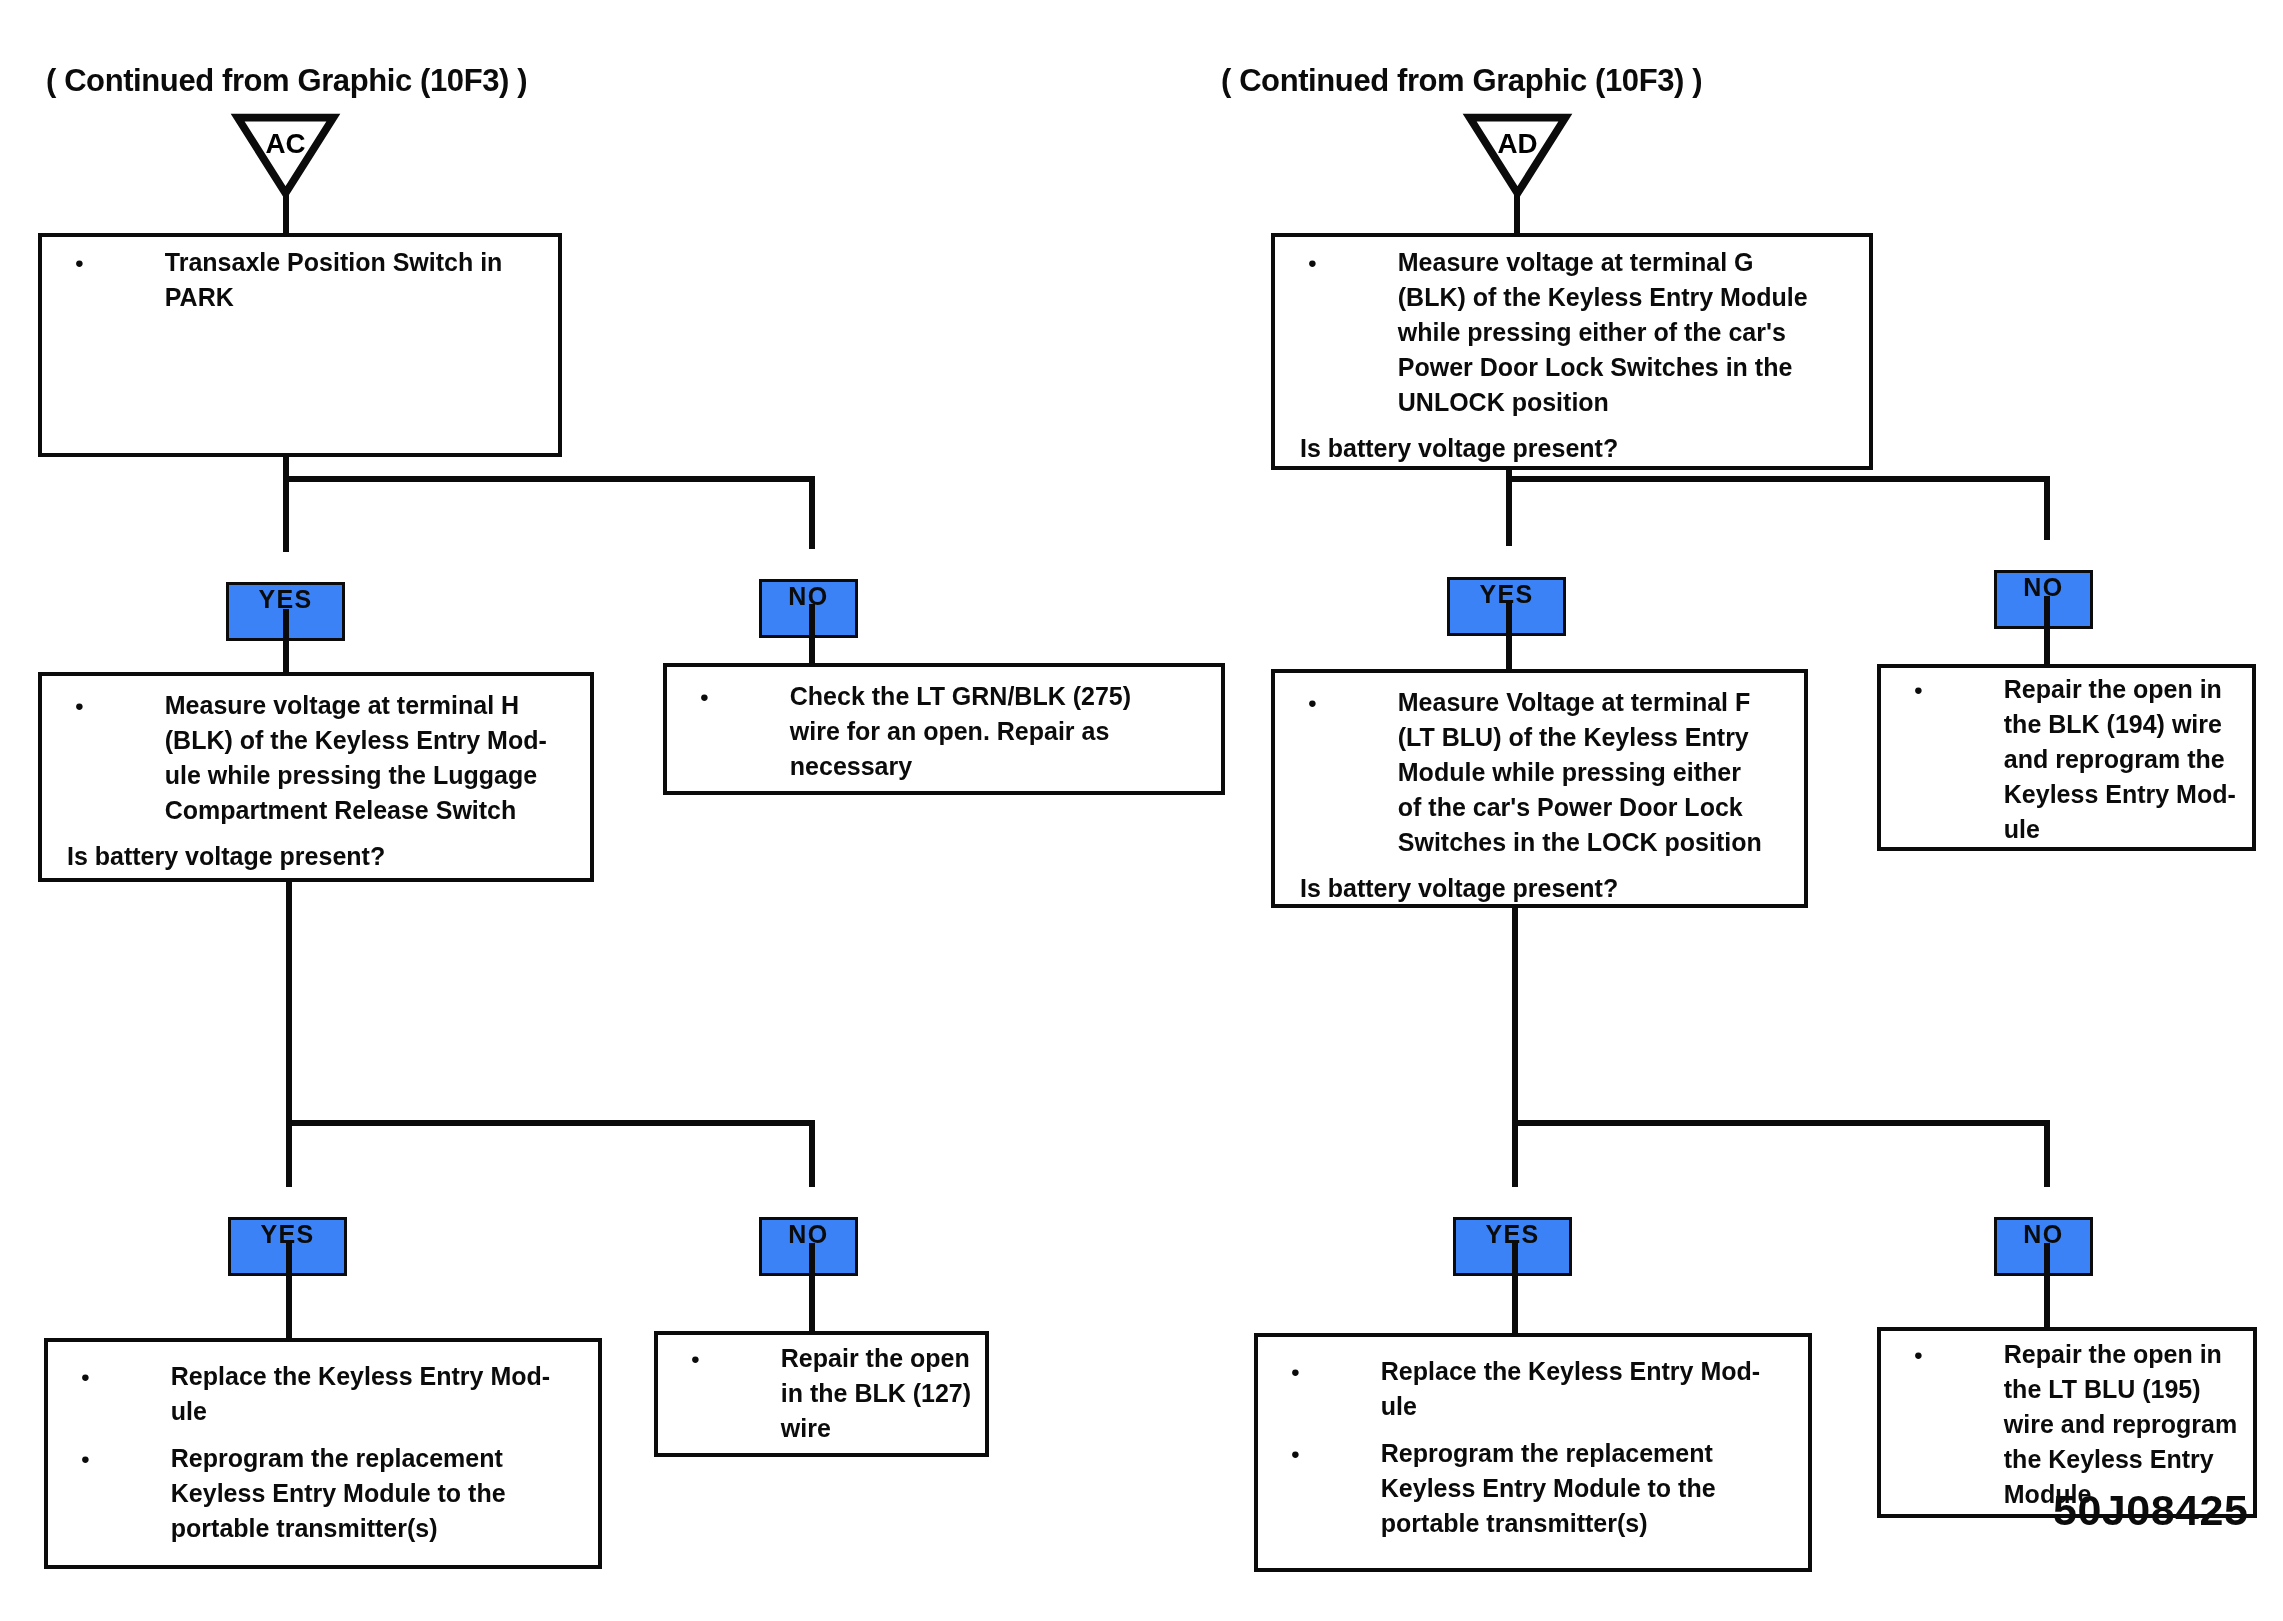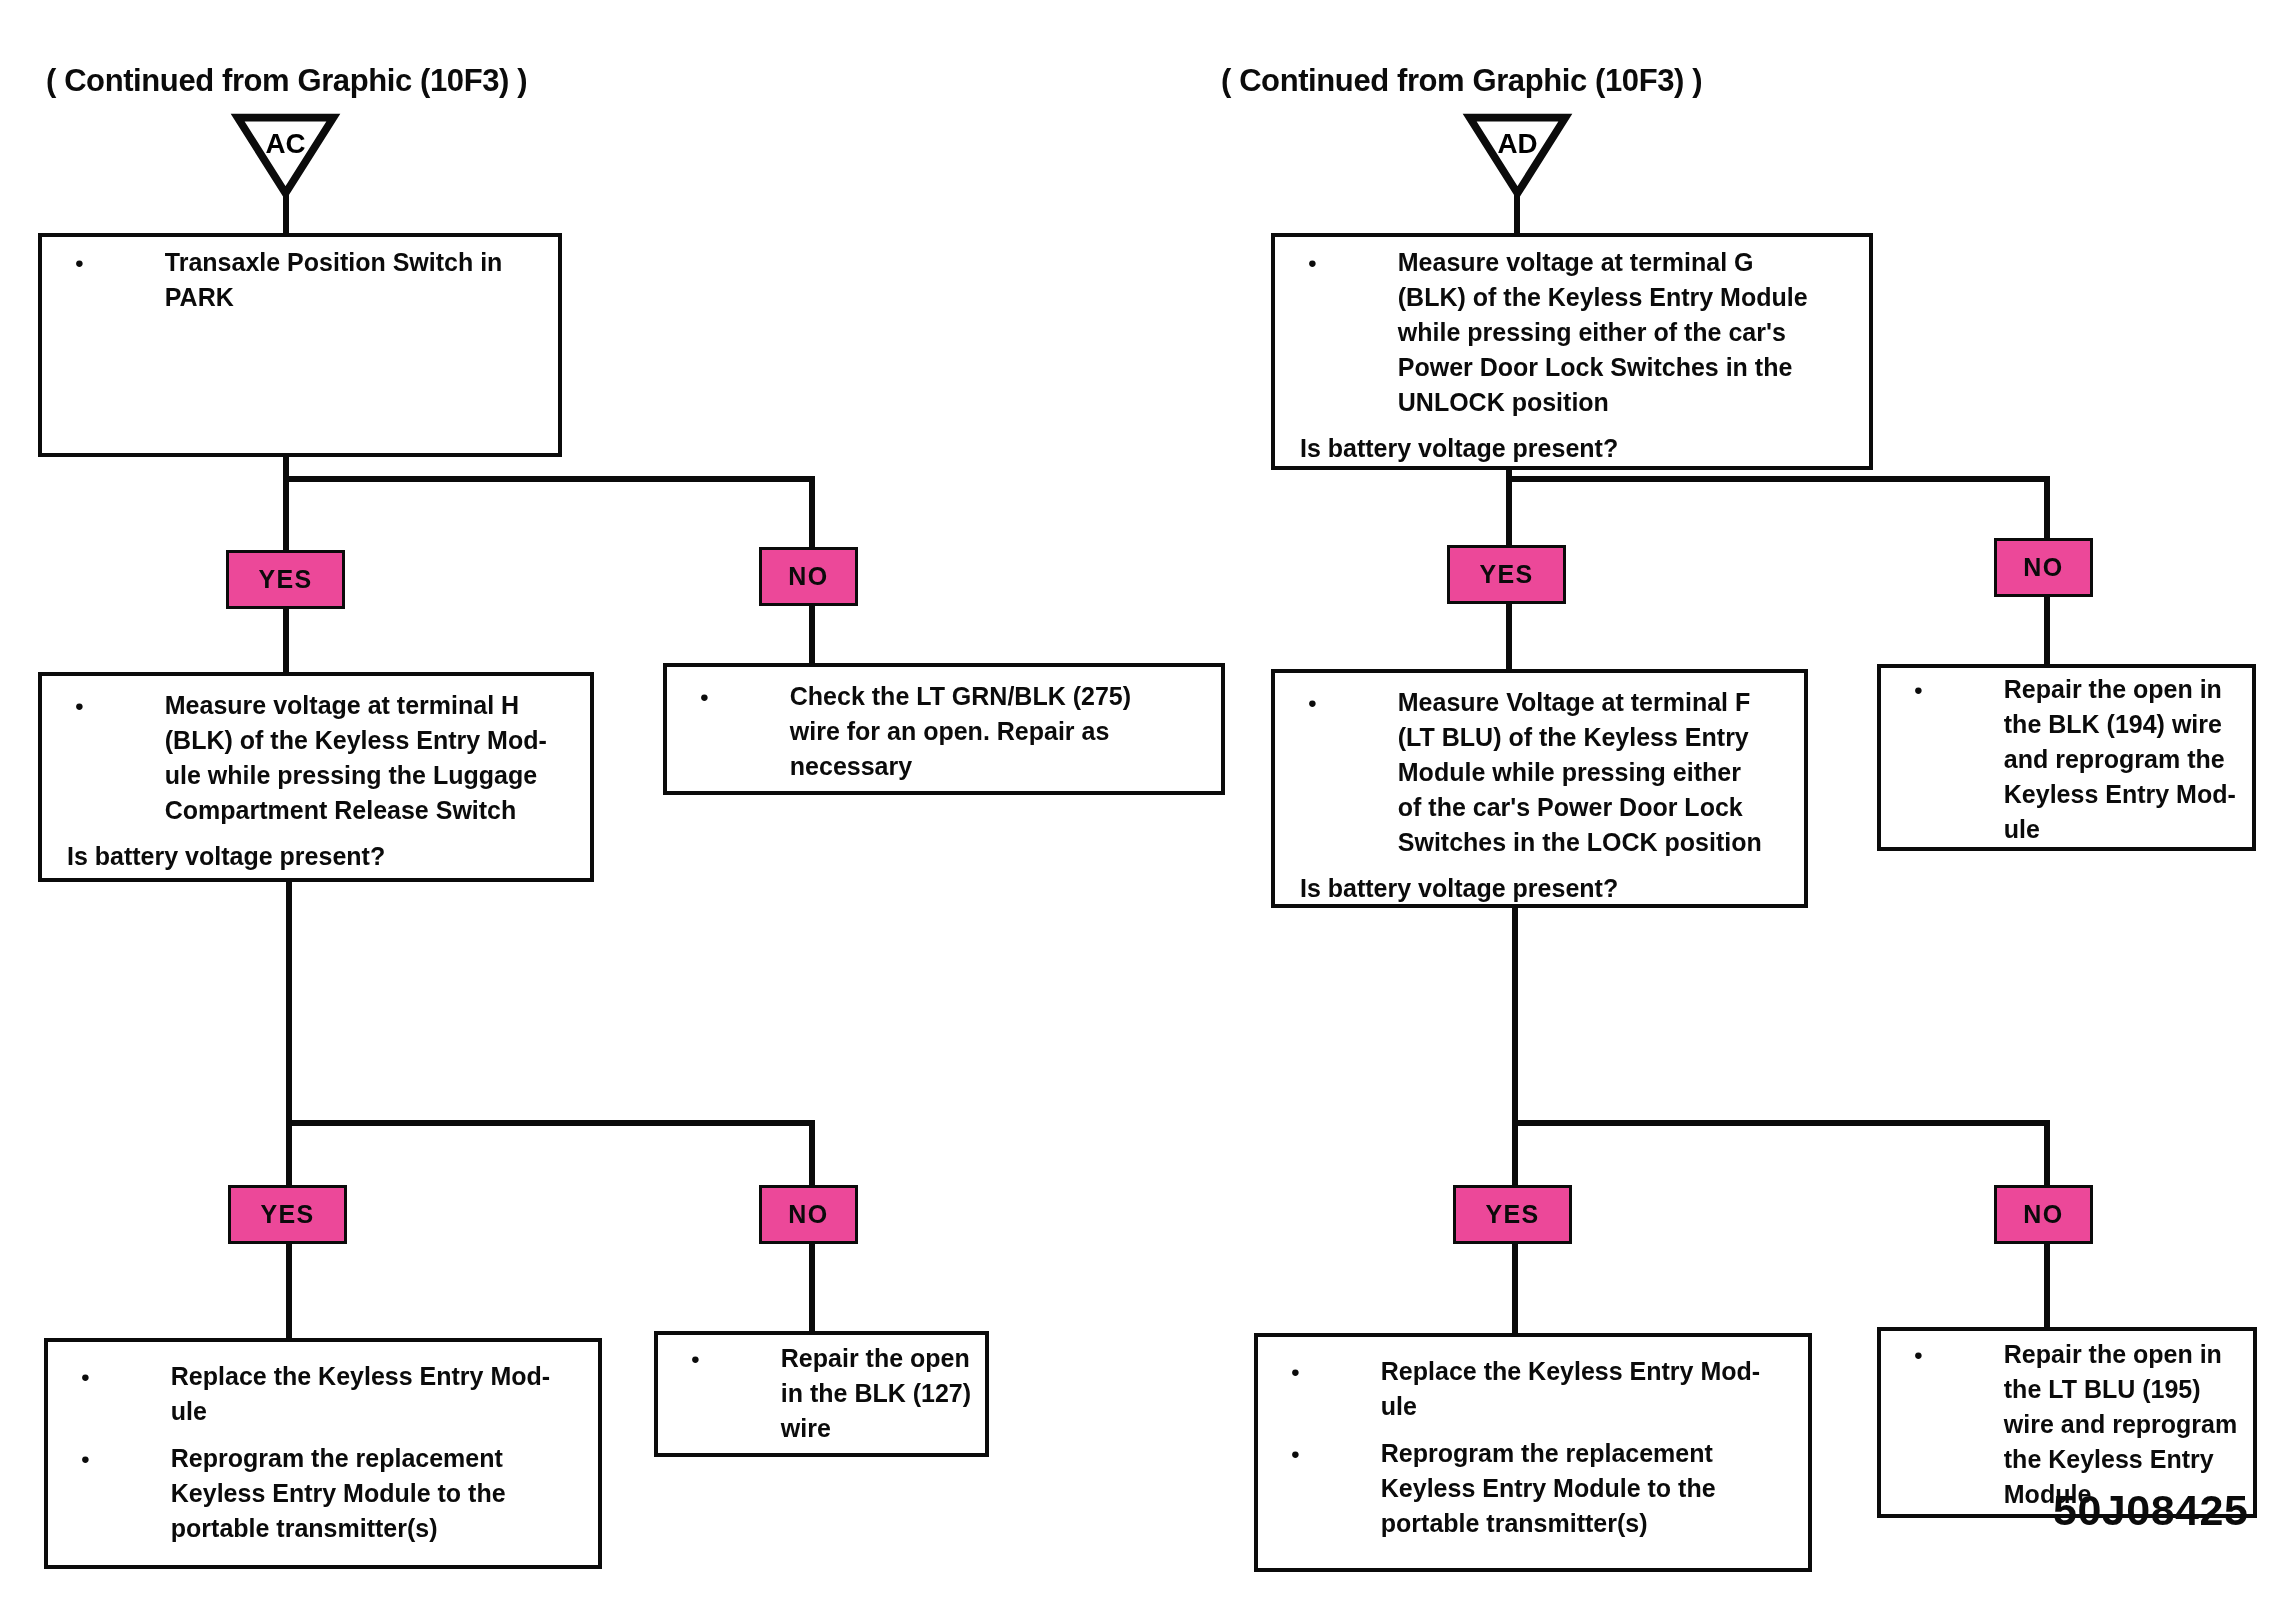--- a/index.html
+++ b/index.html
@@ -5,23 +5,23 @@
   html,body{margin:0;padding:0;background:#fff;}
   .canvas{position:relative;width:2284px;height:1621px;background:#fff;overflow:hidden;
           font-family:"Liberation Sans","DejaVu Sans",sans-serif;color:#0b0b0b;border-radius:10px;}
   .hdr{position:absolute;font-size:31px;font-weight:bold;letter-spacing:-0.4px;white-space:nowrap;}
   .box{position:absolute;border:4.8px solid #0b0b0b;box-sizing:border-box;background:#fff;}
   .bul{display:flex;margin:0 13.4px 0 29px;}
   .dot{flex:0 0 48px;font-size:15.3px;line-height:35px;padding-left:3.8px;}
   .txt{white-space:pre-line;font-size:25px;font-weight:bold;line-height:35px;margin-left:42px;}
   .q{display:block;margin:11.5px 13.4px 0 25px;}
   .gap{height:11.5px;}
-  .yn{position:absolute;border:3.8px solid #0b0b0b;box-sizing:border-box;background:#ec4899;
-      display:flex;align-items:center;justify-content:center;
-      font-size:25px;font-weight:bold;letter-spacing:1.4px;}
+  .yn{position:absolute;border:3.8px solid #0b0b0b;box-sizing:border-box;background:#3b82f6;
+      display:flex;justify-content:center;
+      font-size:25px;font-weight:bold;letter-spacing:1.4px;margin-top:32px;}
   .vl,.hl{position:absolute;background:#0b0b0b;}
   .tri{position:absolute;}
   .tri text{font-family:"Liberation Sans","DejaVu Sans",sans-serif;font-size:29px;font-weight:bold;}
   .code{position:absolute;font-size:43px;font-weight:bold;letter-spacing:0.5px;}
 </style>
 </head>
 <body>
 
 <div class="canvas">
 

